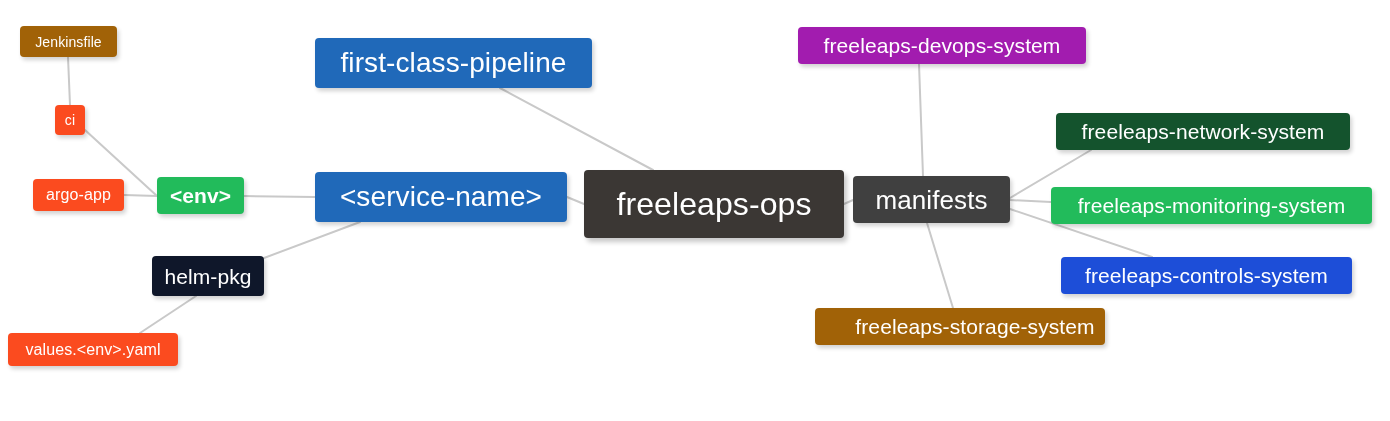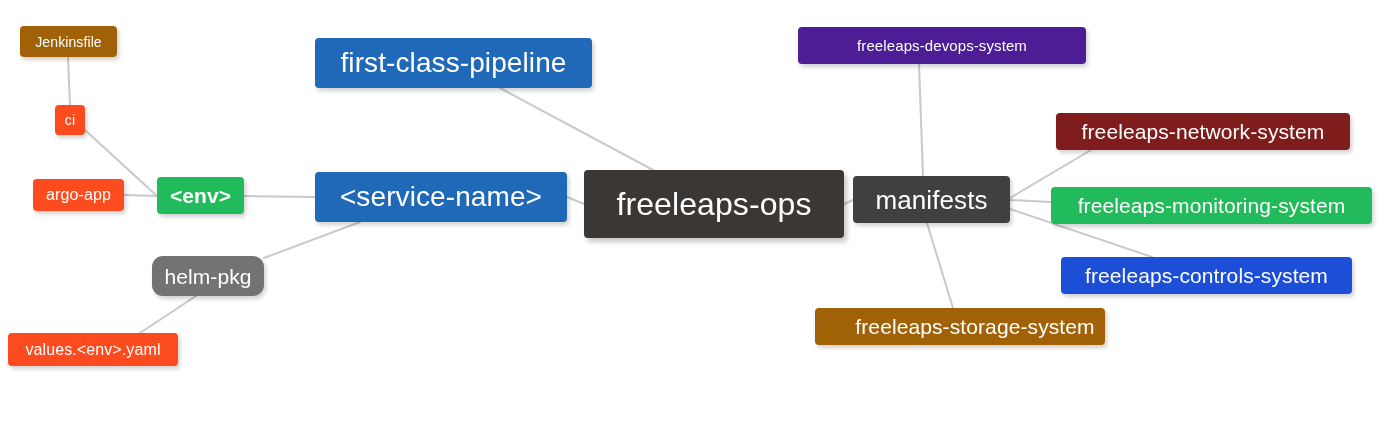--- a/index.html
+++ b/index.html
@@ -77,42 +77,42 @@
       </div>
       <div class="node" style="left: 55px; top: 105px; width: 30px; height: 30px; background: rgb(251, 75, 31); font-size: 14px; align-items: center;">
         <span>ci</span>
       </div>
       <div class="node" style="left: 33px; top: 179px; width: 91px; height: 32px; background: rgb(251, 75, 31); font-size: 16px;">
         <span>argo-app</span>
       </div>
       <div class="node" style="left: 157px; top: 177px; width: 87px; height: 37px; background: rgb(34, 187, 91); font-size: 21px; font-weight: bold;">
         <span>&lt;env&gt;</span>
       </div>
-      <div class="node" style="left: 152px; top: 256px; width: 112px; height: 40px; background: #737373; font-size: 21px; border-radius: 11px;">
+      <div class="node" style="left: 152px; top: 256px; width: 112px; height: 40px; background: #0f172a; font-size: 21px;">
         <span>helm-pkg</span>
       </div>
       <div class="node" style="left: 8px; top: 333px; width: 170px; height: 33px; background: rgb(251, 75, 31); font-size: 16px;">
         <span>values.&lt;env&gt;.yaml</span>
       </div>
       <div class="node" style="left: 315px; top: 38px; width: 277px; height: 50px; background: rgb(32, 105, 185); font-size: 28px;">
         <span>first-class-pipeline</span>
       </div>
       <div class="node" style="left: 315px; top: 172px; width: 252px; height: 50px; background: rgb(32, 105, 185); font-size: 28px;">
         <span>&lt;service-name&gt;</span>
       </div>
       <div class="node root" style="left: 584px; top: 170px; width: 260px; height: 68px; background: rgb(59, 55, 52); font-size: 32px;">
         <span>freeleaps-ops</span>
       </div>
       <div class="node" style="left: 853px; top: 176px; width: 157px; height: 47px; background: #404040; font-size: 26px;">
         <span>manifests</span>
       </div>
-      <div class="node" style="left: 798px; top: 27px; width: 288px; height: 37px; background: #4c1d95; font-size: 15px;">
+      <div class="node" style="left: 798px; top: 27px; width: 288px; height: 37px; background: #a21caf; font-size: 21px;">
         <span>freeleaps-devops-system</span>
       </div>
-      <div class="node" style="left: 1056px; top: 113px; width: 294px; height: 37px; background: #7f1d1d; font-size: 21px;">
+      <div class="node" style="left: 1056px; top: 113px; width: 294px; height: 37px; background: #14532d; font-size: 21px;">
         <span>freeleaps-network-system</span>
       </div>
       <div class="node" style="left: 1051px; top: 187px; width: 321px; height: 37px; background: rgb(34, 187, 91); font-size: 21px;">
         <span>freeleaps-monitoring-system</span>
       </div>
       <div class="node" style="left: 1061px; top: 257px; width: 291px; height: 37px; background: #1d4ed8; font-size: 21px;">
         <span>freeleaps-controls-system</span>
       </div>
       <div class="node" style="left: 815px; top: 308px; width: 290px; height: 37px; background: #a16207; font-size: 21px; padding-left: 40px;">
         <span>freeleaps-storage-system</span>

